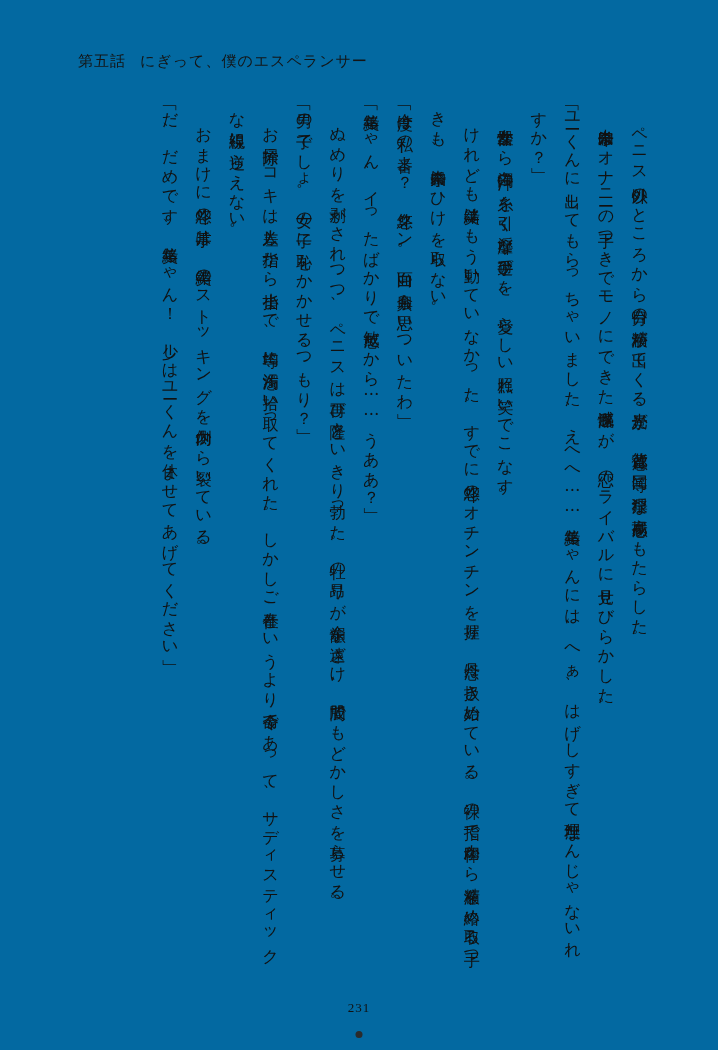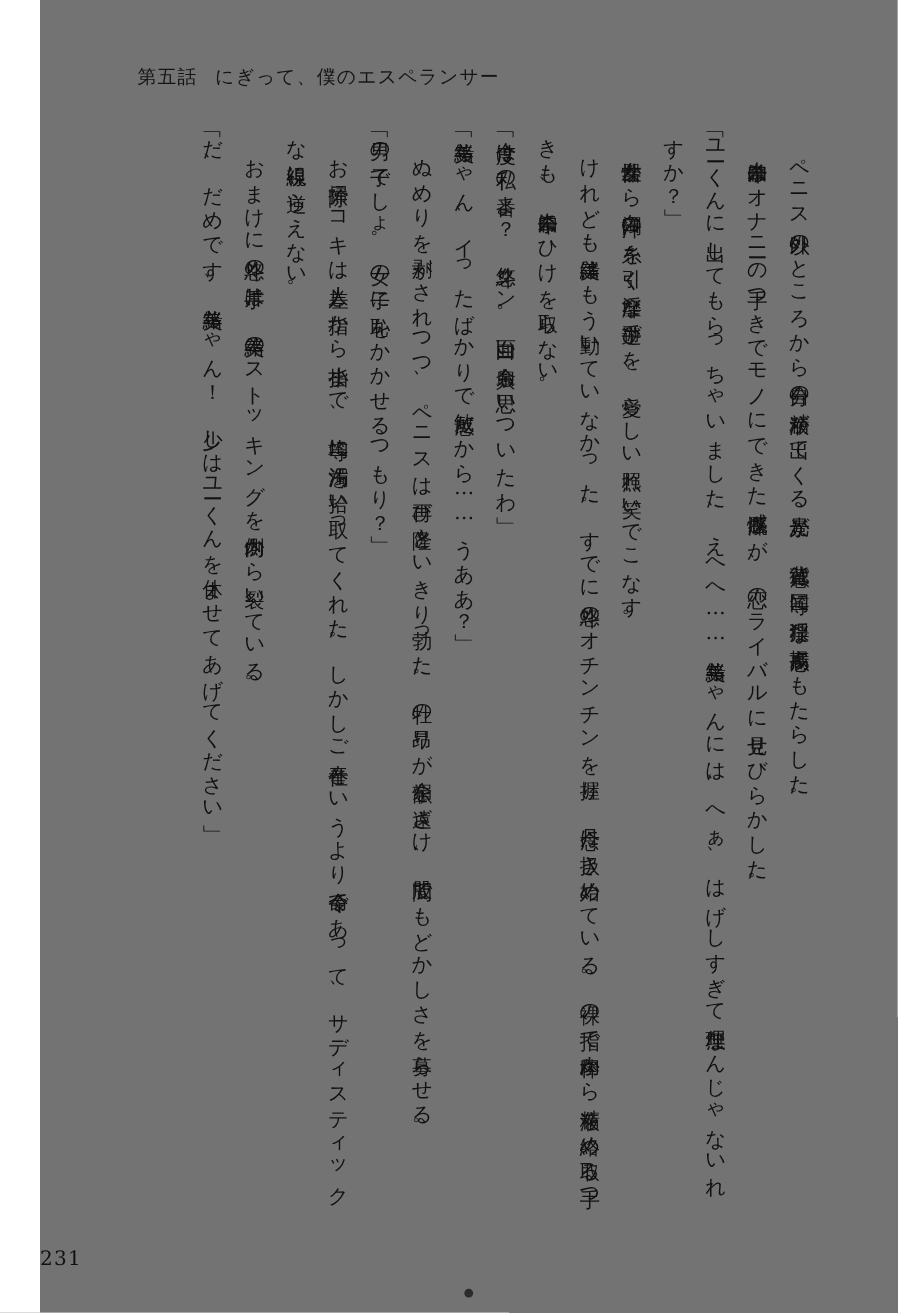--- a/index.html
+++ b/index.html
@@ -11,22 +11,21 @@
     width: 718px;
     height: 1050px;
     overflow: hidden;
     font-family: "DejaVu Serif", "Liberation Serif", serif;
     color: #1a1a1a;
     position: relative;
   }
   .page {
     position: absolute;
     inset: 0;
-    background: #737373;
-    margin-left: 32px;
+    background: #0369a1;
   }
   
   .chapter-header {
     position: absolute;
     top: 52px;
     left: 78px;
     font-size: 15px;
     letter-spacing: 1px;
     color: #141414;
     white-space: nowrap;
@@ -57,23 +56,25 @@
     text-indent: 1em;
   }
   .body-text p.noindent {
     text-indent: 0;
   }
   .page-number {
     position: absolute;
     bottom: 34px;
     left: 0;
     width: 100%;
-    font-size: 16px;
+    text-align: center;
+    font-size: 13px;
     color: #111111;
     letter-spacing: 1px;
+    font-family: Liberation Serif, serif;
   }
   .footer-mark {
     position: absolute;
     bottom: 12px;
     left: 50%;
     transform: translateX(-50%);
     width: 7px;
     height: 7px;
     border-radius: 50%;
     background: #2b2b2b;

